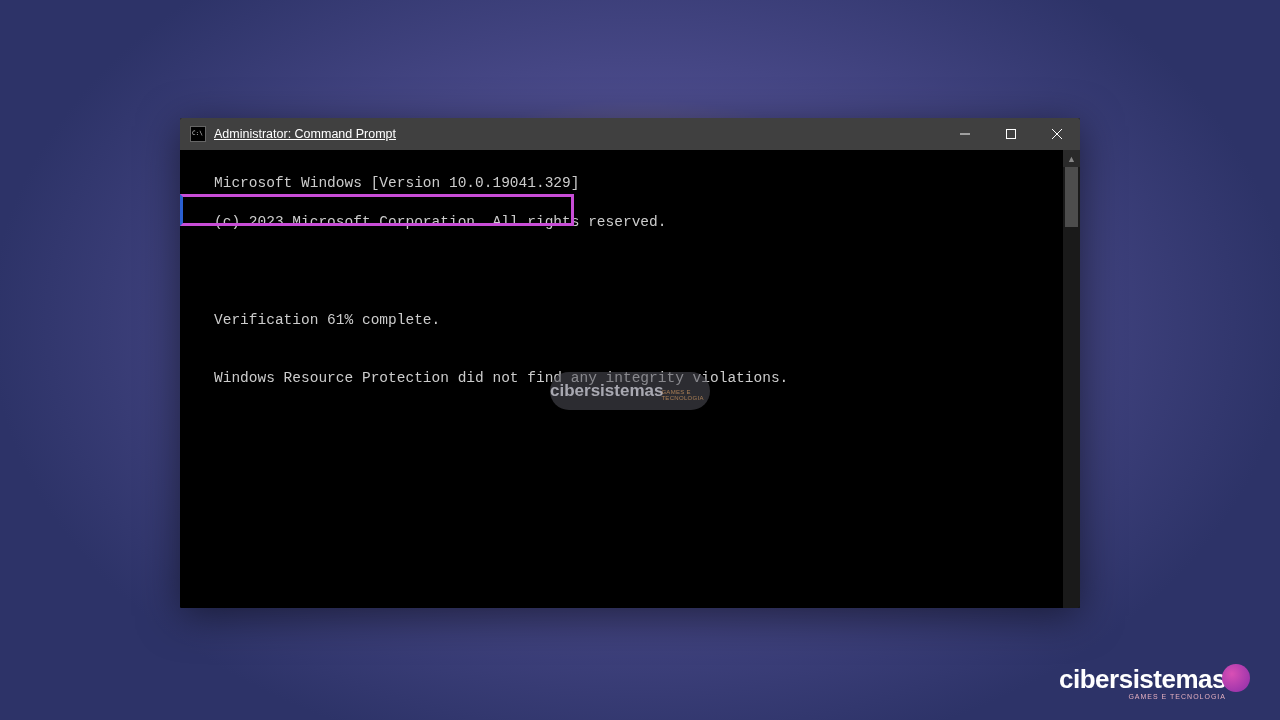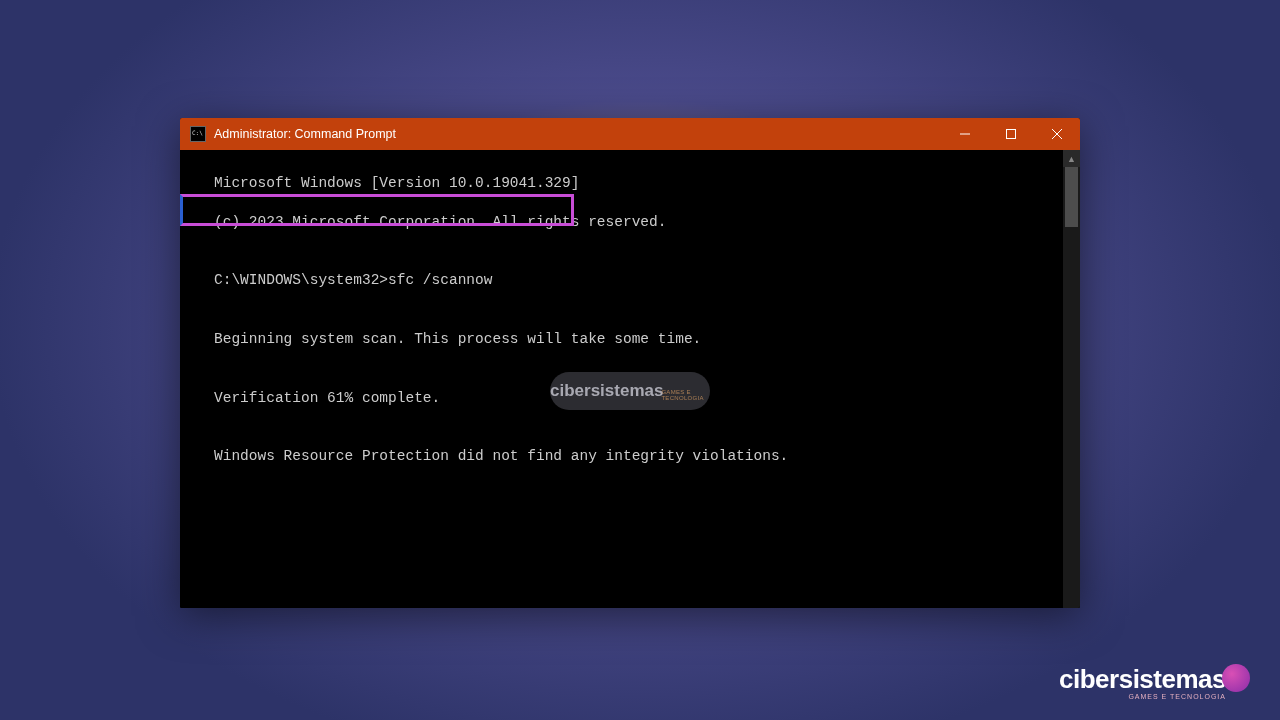--- a/index.html
+++ b/index.html
@@ -17,26 +17,27 @@
     height: 490px;
     background: #000;
     box-shadow: 0 8px 40px rgba(0,0,0,0.5);
     display: flex;
     flex-direction: column;
     border-radius: 2px;
     overflow: hidden;
   }
   .titlebar {
     height: 32px;
-    background: #c2410c;
+    background: #404040;
     display: flex;
     align-items: center;
     color: #fff;
     font-size: 12.5px;
     flex: 0 0 auto;
+    text-decoration: underline;
   }
   .titlebar .app-icon {
     width: 16px; height: 16px;
     margin: 0 8px 0 10px;
     background: #000;
     border: 1px solid #666;
     position: relative;
   }
   .titlebar .app-icon::after {
     content: "C:\\";
@@ -152,23 +153,21 @@
             <line x1="10" y1="0" x2="0" y2="10" stroke="#fff" stroke-width="1"></line>
           </svg>
       </div>
     </div>
   </div>
   <div class="client">
     <div class="terminal">
 <span class="term-line">Microsoft Windows [Version 10.0.19041.329]</span>
 <span class="term-line">(c) 2023 Microsoft Corporation. All rights reserved.</span>
 <span class="term-line"></span>
-<span class="term-line">C:\WINDOWS\system32&gt;sfc /scannow</span>
 <span class="term-line"></span>
-<span class="term-line">Beginning system scan. This process will take some time.</span>
 <span class="term-line"></span>
 <span class="term-line">Verification 61% complete.</span>
 <span class="term-line"></span>
 <span class="term-line">Windows Resource Protection did not find any integrity violations.</span>
 <span class="term-line"></span>
       <div class="highlight-box highlight-outer"></div>
     </div>
     <div class="scrollbar">
       <div class="scroll-arrow up">▲</div>
       <div class="scroll-thumb"></div>

